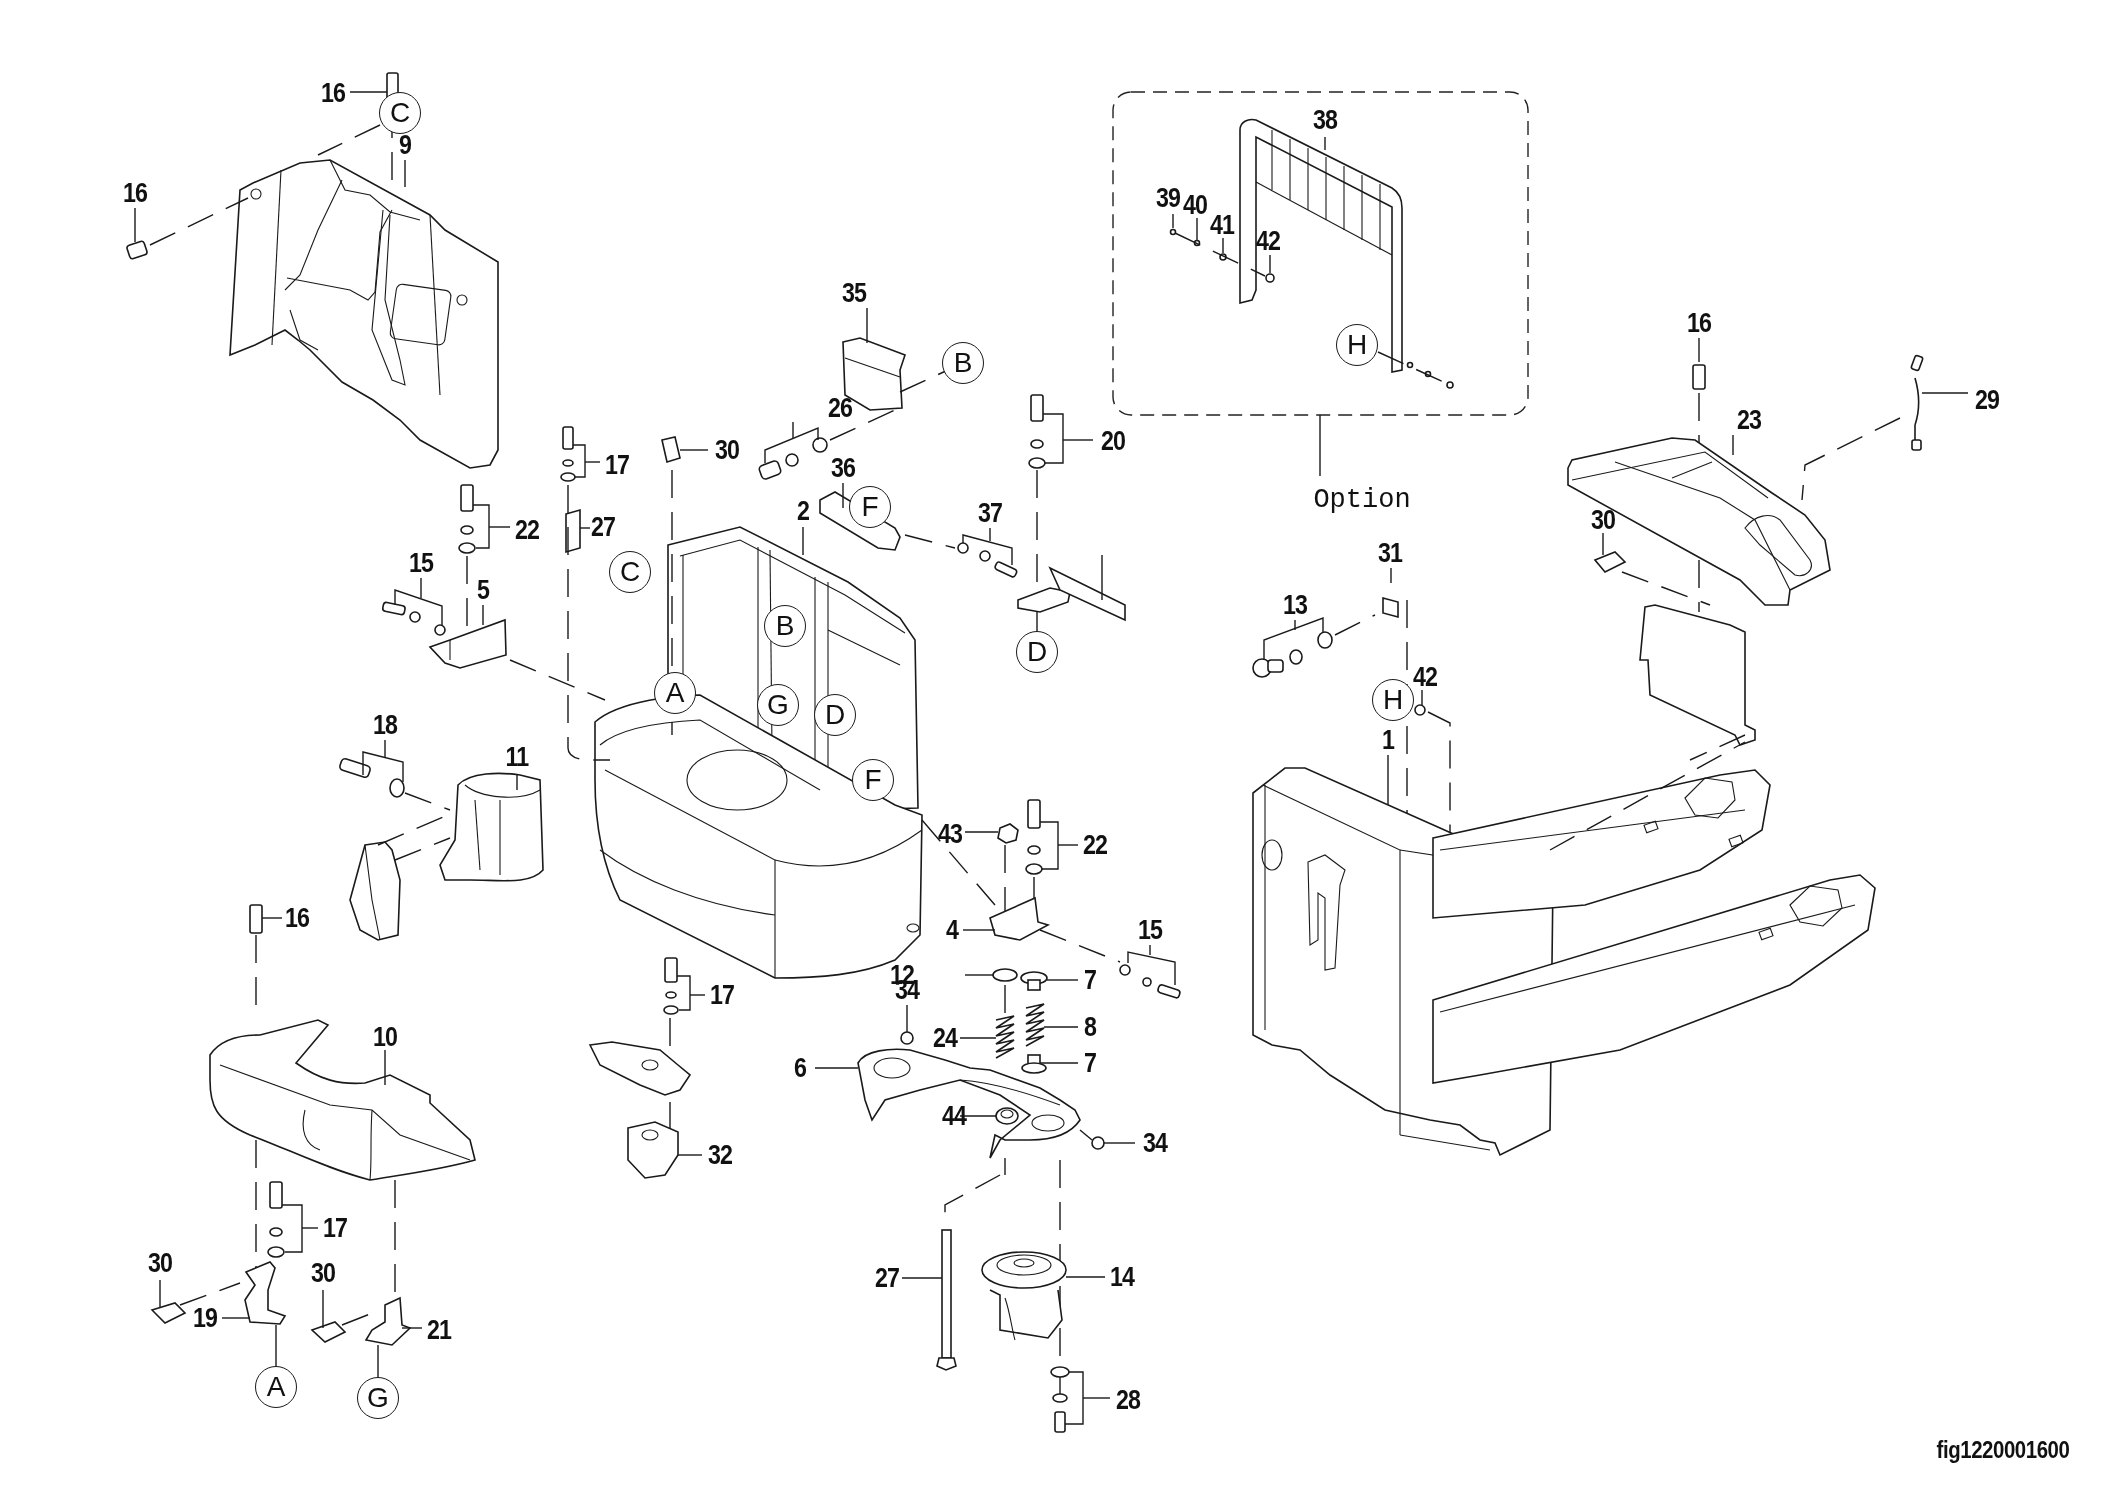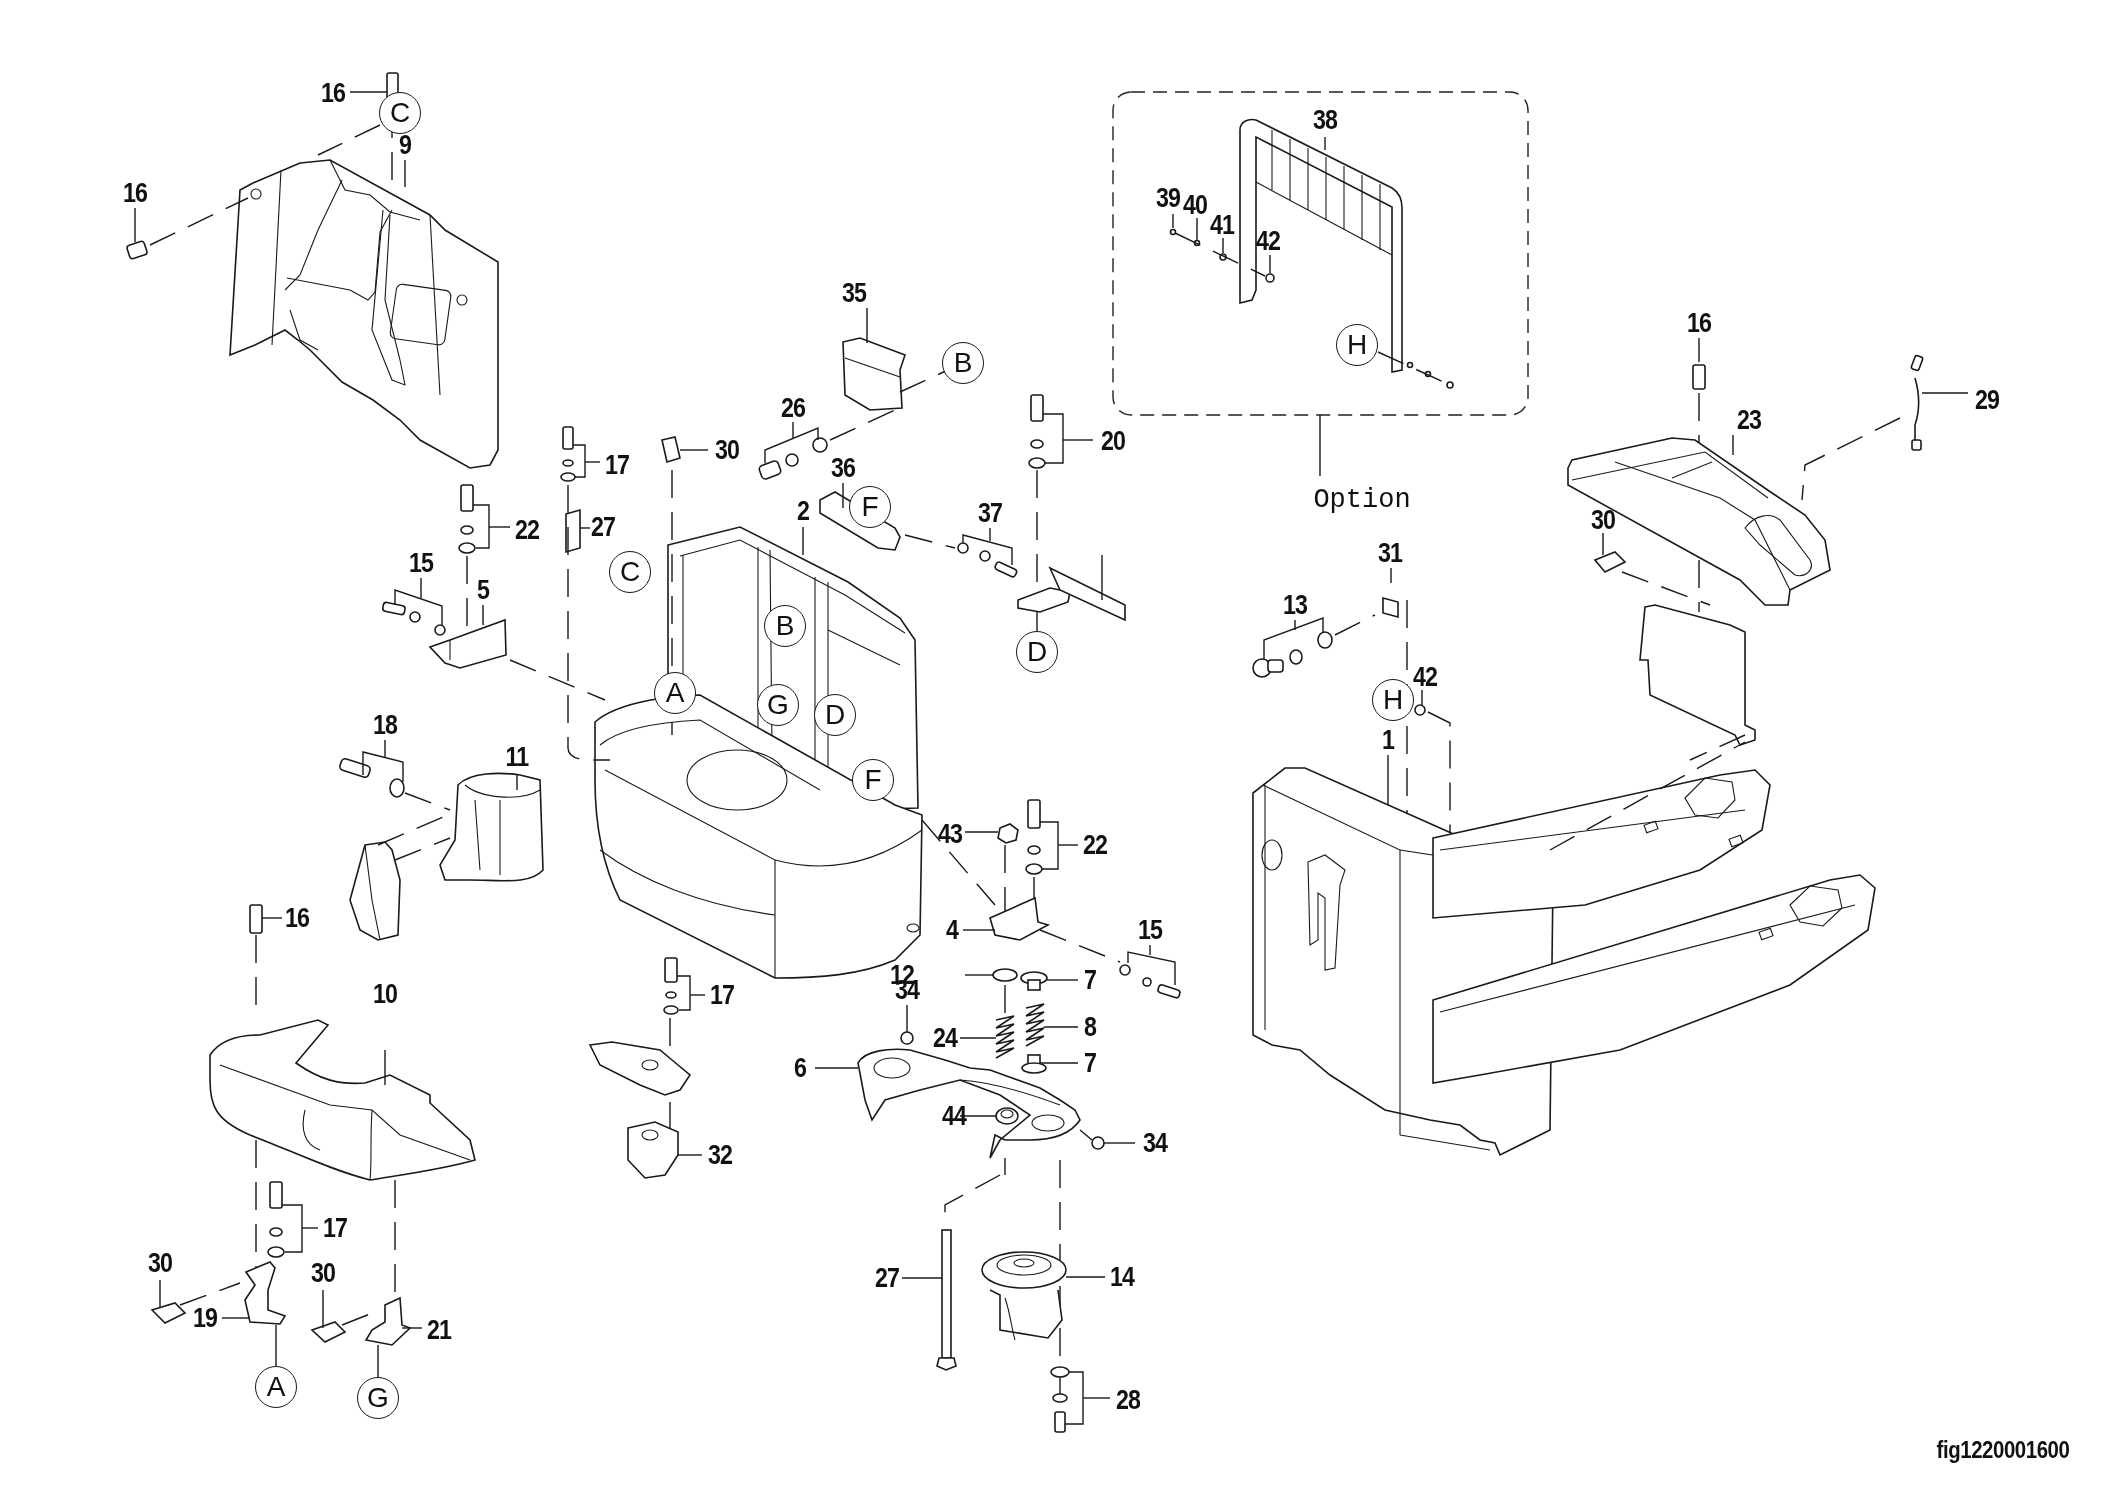--- a/index.html
+++ b/index.html
@@ -428,21 +428,21 @@
     <rect class="thin" x="1645" y="823" width="12" height="8" transform="rotate(-20 1651 827)"></rect>
     <rect class="thin" x="1760" y="930" width="12" height="8" transform="rotate(-20 1766 934)"></rect>
     <line class="dash" x1="1550" y1="850" x2="1745" y2="742"></line>
   </g>
 </svg>
 
 <div class="callout" style="left:333px;top:93px"><span>16</span></div>
 <div class="callout" style="left:405px;top:145px"><span>9</span></div>
 <div class="callout" style="left:135px;top:193px"><span>16</span></div>
 <div class="callout" style="left:854px;top:293px"><span>35</span></div>
-<div class="callout" style="left:793px;top:408px"><span>26</span></div>
+<div class="callout" style="left:840px;top:408px"><span>26</span></div>
 <div class="callout" style="left:727px;top:450px"><span>30</span></div>
 <div class="callout" style="left:617px;top:465px"><span>17</span></div>
 <div class="callout" style="left:1113px;top:441px"><span>20</span></div>
 <div class="callout" style="left:843px;top:468px"><span>36</span></div>
 <div class="callout" style="left:990px;top:513px"><span>37</span></div>
 <div class="callout" style="left:803px;top:511px"><span>2</span></div>
 <div class="callout" style="left:527px;top:530px"><span>22</span></div>
 <div class="callout" style="left:603px;top:527px"><span>27</span></div>
 <div class="callout" style="left:421px;top:563px"><span>15</span></div>
 <div class="callout" style="left:483px;top:590px"><span>5</span></div>
@@ -457,21 +457,21 @@
 <div class="callout" style="left:1090px;top:980px"><span>7</span></div>
 <div class="callout" style="left:907px;top:990px"><span>34</span></div>
 <div class="callout" style="left:945px;top:1038px"><span>24</span></div>
 <div class="callout" style="left:1090px;top:1027px"><span>8</span></div>
 <div class="callout" style="left:800px;top:1068px"><span>6</span></div>
 <div class="callout" style="left:1090px;top:1063px"><span>7</span></div>
 <div class="callout" style="left:954px;top:1116px"><span>44</span></div>
 <div class="callout" style="left:1155px;top:1143px"><span>34</span></div>
 <div class="callout" style="left:722px;top:995px"><span>17</span></div>
 <div class="callout" style="left:720px;top:1155px"><span>32</span></div>
-<div class="callout" style="left:385px;top:994px"><span>10</span></div>
+<div class="callout" style="left:385px;top:1037px"><span>10</span></div>
 <div class="callout" style="left:335px;top:1228px"><span>17</span></div>
 <div class="callout" style="left:160px;top:1263px"><span>30</span></div>
 <div class="callout" style="left:205px;top:1318px"><span>19</span></div>
 <div class="callout" style="left:323px;top:1273px"><span>30</span></div>
 <div class="callout" style="left:439px;top:1330px"><span>21</span></div>
 <div class="callout" style="left:887px;top:1278px"><span>27</span></div>
 <div class="callout" style="left:1122px;top:1277px"><span>14</span></div>
 <div class="callout" style="left:1128px;top:1400px"><span>28</span></div>
 <div class="callout" style="left:1325px;top:120px"><span>38</span></div>
 <div class="callout" style="left:1168px;top:198px"><span>39</span></div>

